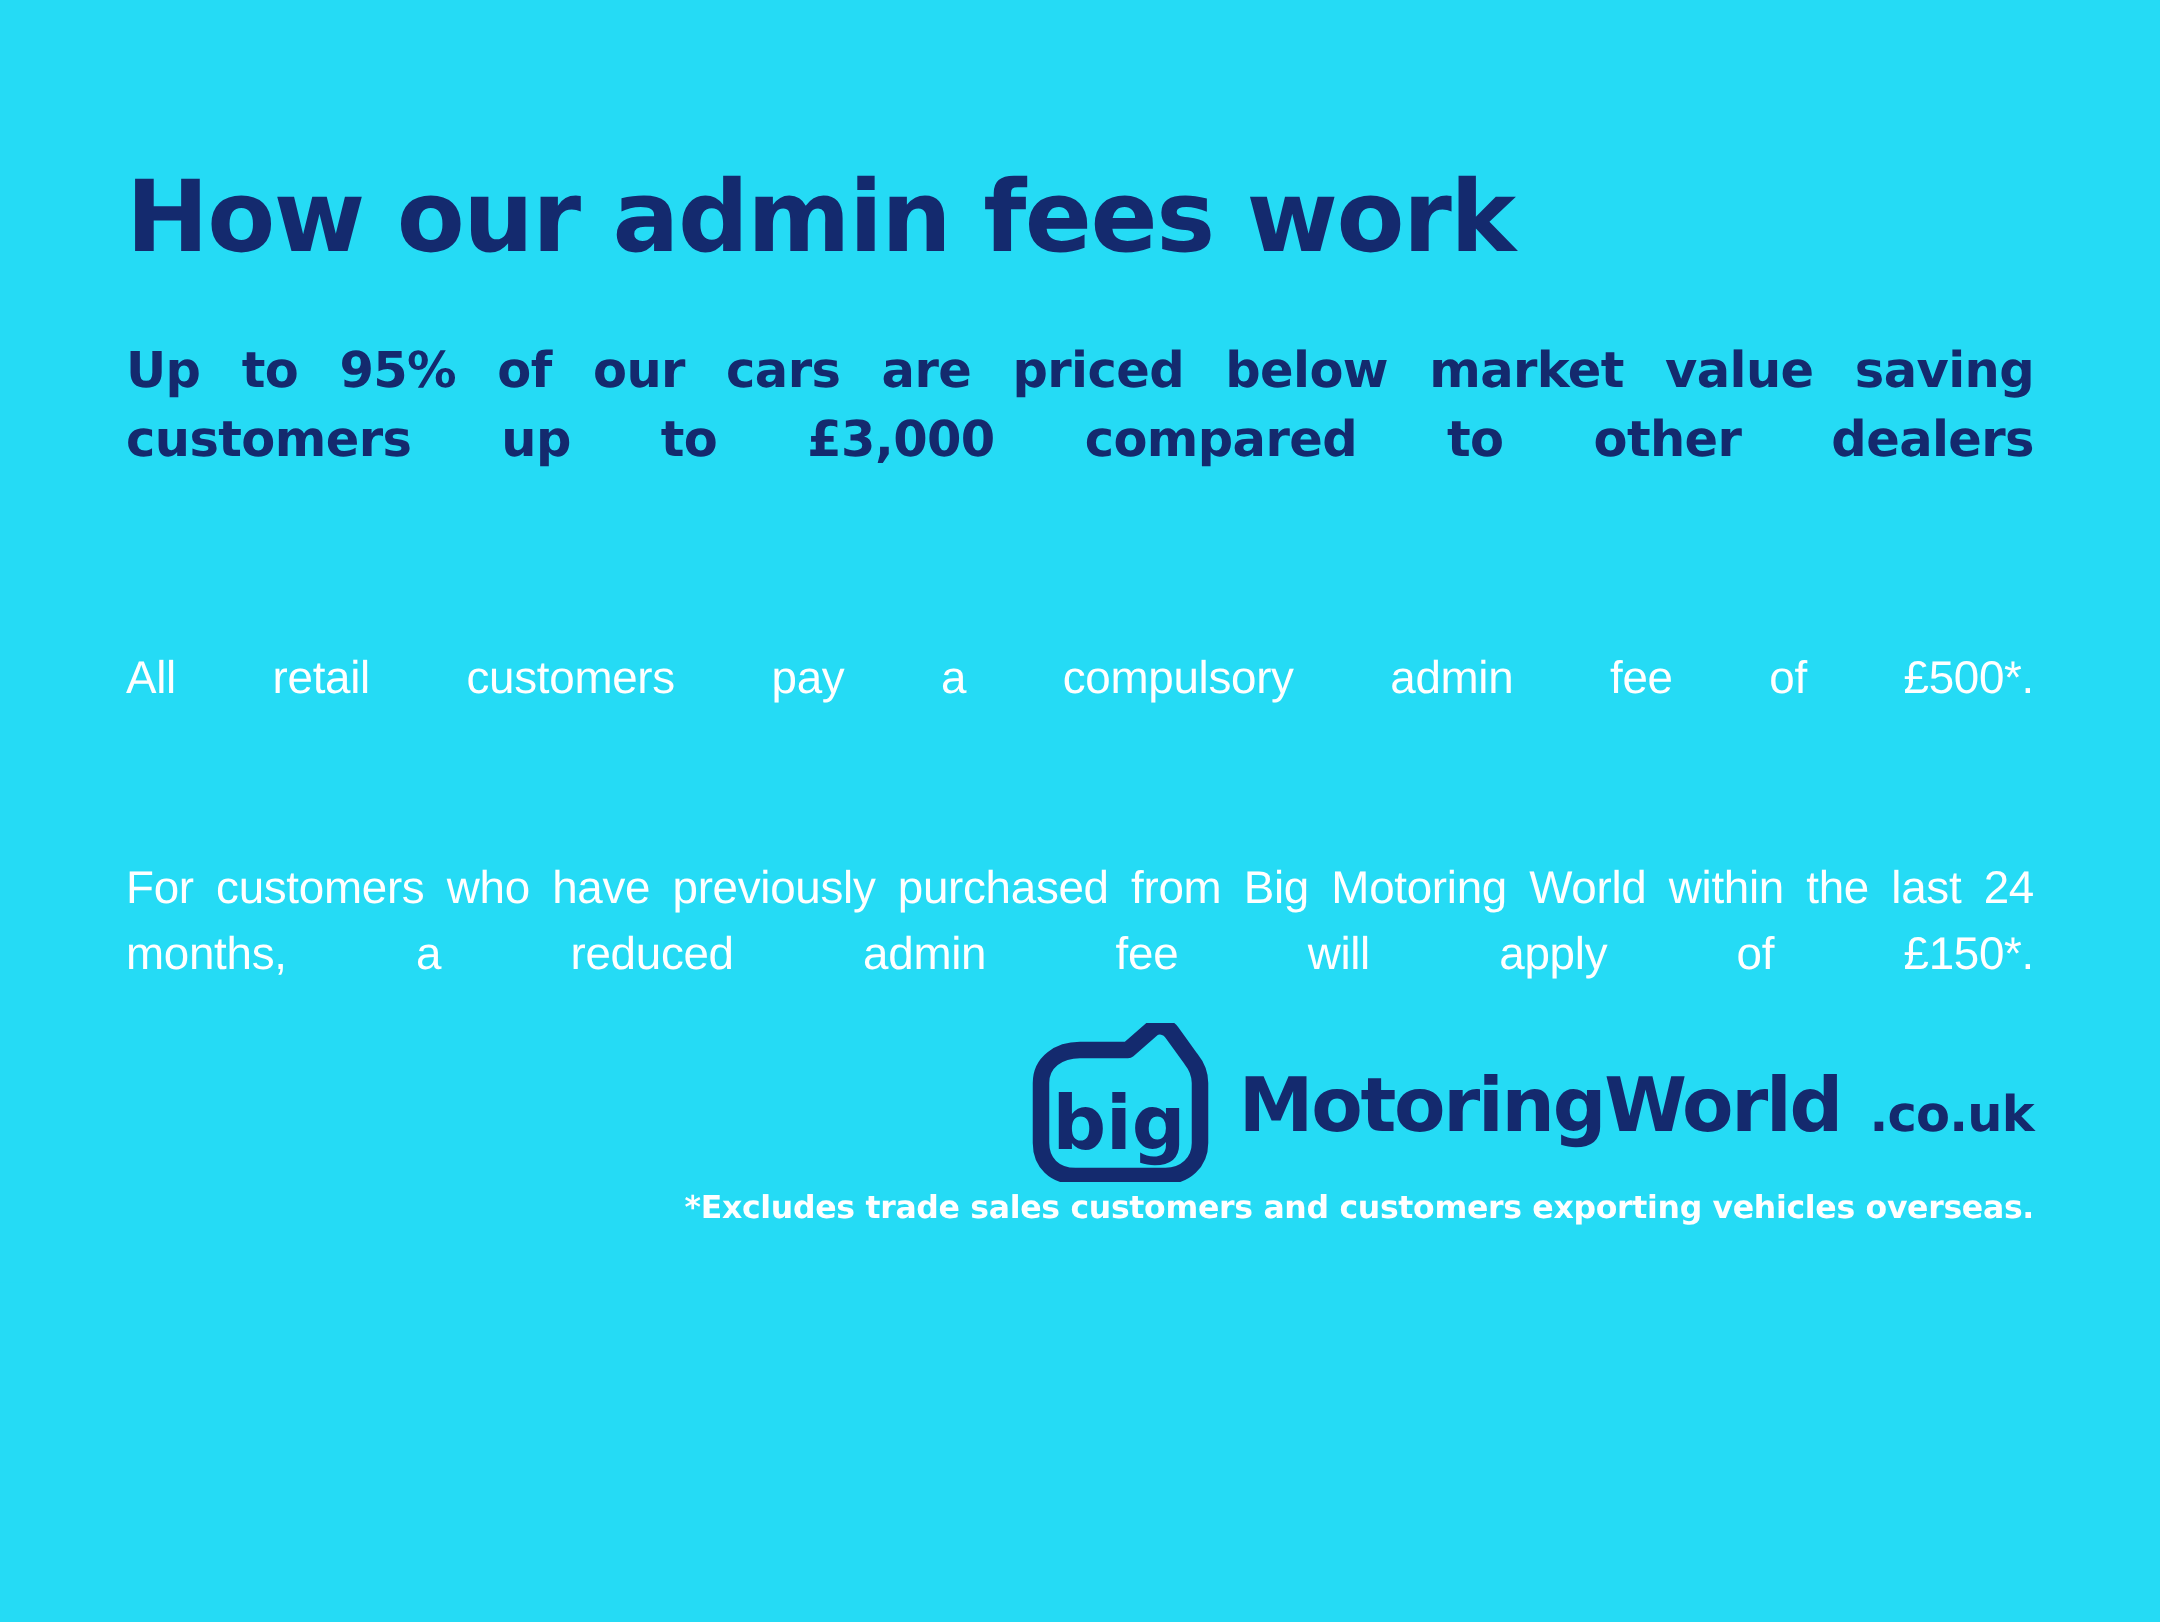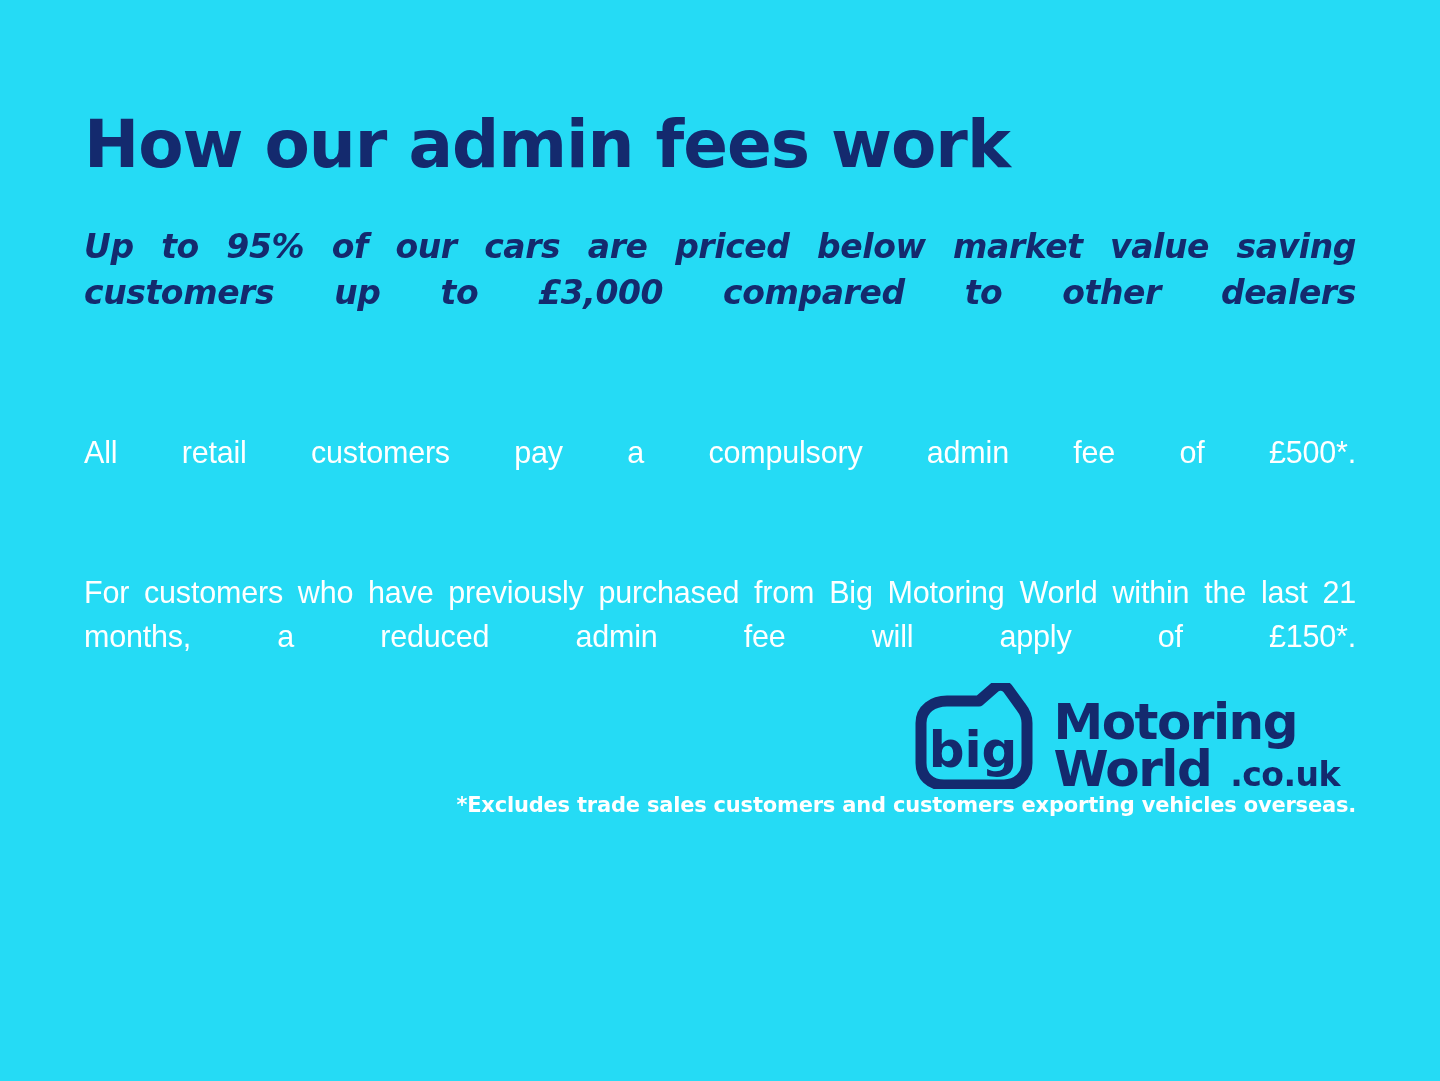--- a/index.html
+++ b/index.html
@@ -35,21 +35,20 @@
   .subhead {
     color: #142A6E;
     font-family: "DejaVu Sans", sans-serif;
     font-weight: bold;
     font-size: 33px;
     line-height: 1.38;
     text-align: justify;
     margin: 45px 0 0 0;
     max-width: 1285px;
     letter-spacing: -0.4px;
-    font-style: italic;
   }
   .subhead::after {
     content: "";
     display: inline-block;
     width: 100%;
   }
   .body-para {
     color: #FFFFFF;
     font-family: "Liberation Sans", sans-serif;
     font-size: 30.5px;
@@ -71,32 +70,32 @@
     color: #FFFFFF;
     font-family: "DejaVu Sans", sans-serif;
     font-weight: bold;
     font-size: 21px;
     text-align: right;
     margin: 92px 0 0 0;
     letter-spacing: -0.2px;
   }
   .logo-row {
     position: absolute;
-    right: 100px;
+    right: 84px;
     bottom: 62px;
     display: flex;
-    align-items: flex-end;
+    align-items: center;
     gap: 14px;
   }
   .logo-mark {
     display: block;
   }
   .logo-text {
     display: flex;
-    flex-direction: column;
+    flex-direction: row;
     line-height: 0.94;
   }
   .logo-text .l1,
   .logo-text .l2 {
     color: #142A6E;
     font-family: "DejaVu Sans", sans-serif;
     font-weight: bold;
     font-size: 50px;
     letter-spacing: -1.5px;
   }
@@ -116,21 +115,21 @@
 <body>
 
 <div class="slide">
 
   <h1 class="headline">How our admin fees work</h1>
 
   <p class="subhead">Up to 95% of our cars are priced below market value saving customers up to £3,000 compared to other dealers</p>
 
   <p class="body-para p1">All retail customers pay a compulsory admin fee of £500*.</p>
 
-  <p class="body-para p2">For customers who have previously purchased from Big Motoring World within the last 21 months, a reduced admin fee will apply of £150*.</p>
+  <p class="body-para p2">For customers who have previously purchased from Big Motoring World within the last 24 months, a reduced admin fee will apply of £150*.</p>
 
 
   <p class="footnote">*Excludes trade sales customers and customers exporting vehicles overseas.</p>
 
   <div class="logo-row">
     <span class="logo-mark">
       <svg width="130" height="106" viewBox="0 0 130 106" xmlns="http://www.w3.org/2000/svg">
         <path d="M12 40 C12 26 24 18 38 18 L70 18 L86 4 C90 1 96 2 99 6 L112 24 C116 29 118 34 118 40 L118 80 C118 93 108 102 95 102 L35 102 C21 102 12 93 12 80 Z" fill="none" stroke="#142A6E" stroke-width="11" stroke-linejoin="round"></path>
         <text x="64" y="84" text-anchor="middle" font-family="DejaVu Sans, sans-serif" font-size="50" font-weight="bold" fill="#142A6E">big</text>
       </svg>

